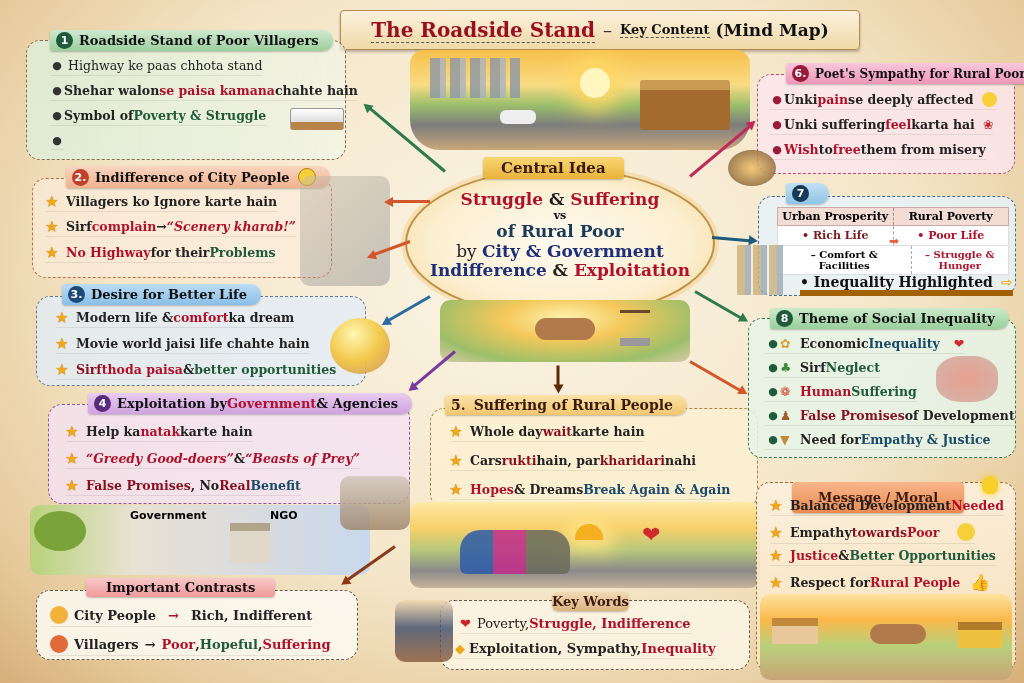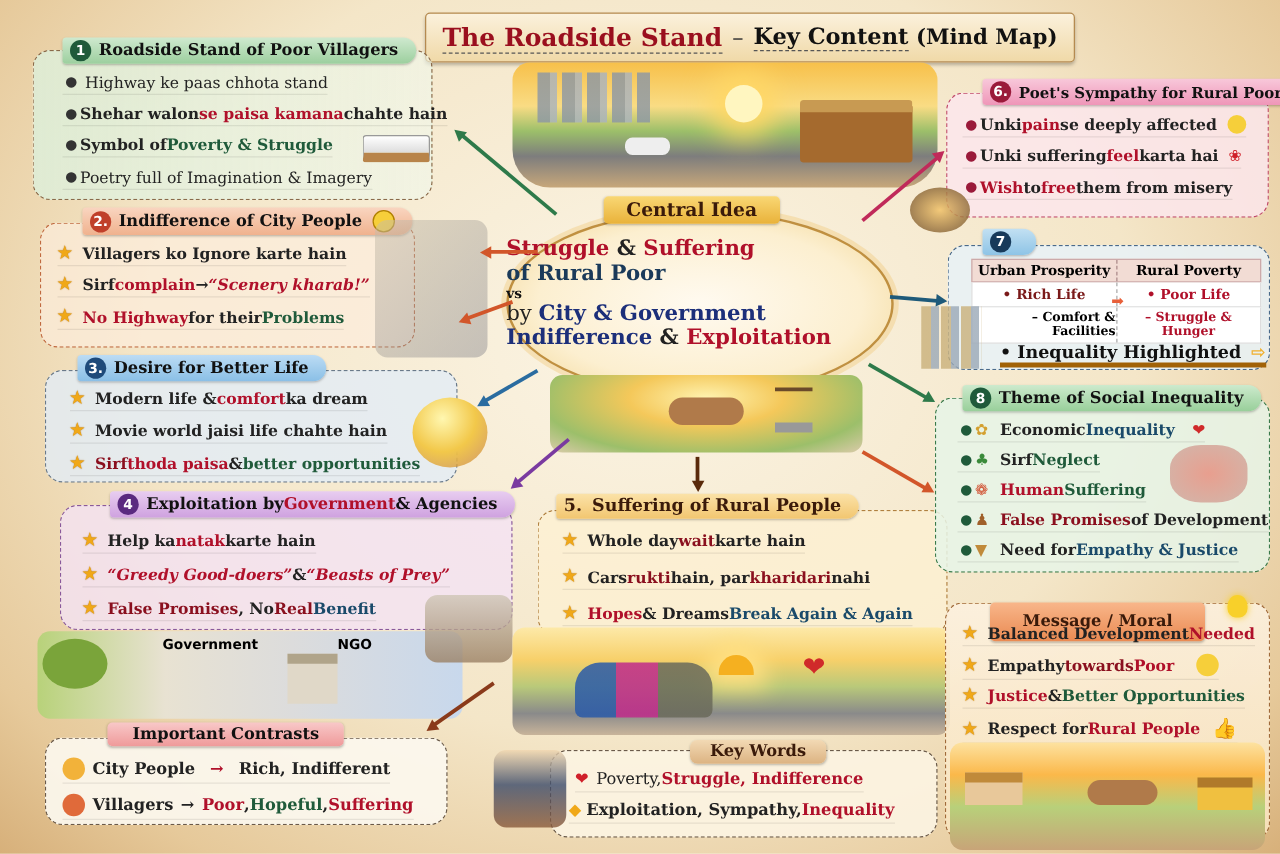--- a/index.html
+++ b/index.html
@@ -21,21 +21,21 @@
 .illu{position:absolute;border-radius:10px;overflow:hidden}
 .arrow{position:absolute;height:3px;transform-origin:left center}
 .arrow:after{content:"";position:absolute;right:-6px;top:-4px;border-left:9px solid currentColor;border-top:5.5px solid transparent;border-bottom:5.5px solid transparent}
 </style>
 </head>
 <body>
 
 <div class="abs" style="left:340px;top:10px;width:520px;height:40px;background:linear-gradient(#fbf1dc,#f0d9a8);border:1px solid #b58a50;border-radius:4px;display:flex;align-items:center;justify-content:center;box-shadow:0 2px 3px rgba(0,0,0,.25)">
   <span style="color:#9a0f1e;font-weight:bold;font-size:20px;border-bottom:1px dashed #555">The Roadside Stand</span>
   <span style="margin:0 8px;font-size:18px;color:#333">–</span>
-  <span style="color:#111;font-weight:bold;font-size:18px;border-bottom:1px dashed #555">Key Content</span>
+  <span style="color:#111;font-weight:bold;font-size:13px;border-bottom:1px dashed #555">Key Content</span>
   <span style="margin-left:6px;color:#111;font-weight:bold;font-size:17px">(Mind Map)</span>
 </div>
 
 <div class="illu" style="left:410px;top:50px;width:340px;height:100px;background:linear-gradient(180deg,#f7c04a 0%,#f9dc84 35%,#9cbf6a 55%,#7d7d7d 75%,#c7a77a 100%);border-radius:14px 14px 30px 30px">
   <div class="abs" style="left:170px;top:18px;width:30px;height:30px;border-radius:50%;background:#fff6c0;box-shadow:0 0 22px 12px #ffd866"></div>
   <div class="abs" style="left:20px;top:8px;width:90px;height:40px;background:repeating-linear-gradient(90deg,#8a96a6 0 10px,#a8b2c0 10px 16px,transparent 16px 20px);opacity:.8"></div>
   <div class="abs" style="left:230px;top:30px;width:90px;height:50px;background:#a56a2e;border-top:10px solid #c89a52;border-radius:3px"></div>
   <div class="abs" style="left:90px;top:60px;width:36px;height:14px;background:#eee;border-radius:6px"></div>
 </div>
 
@@ -54,21 +54,20 @@
     <span class="red">se paisa kamana</span>
     <span> chahte hain</span>
   </div>
 <div class="row" style="left:50px;top:108px">
     <span class="b">●</span>
     <span>Symbol of </span>
     <span class="grn">Poverty &amp; Struggle</span>
   </div>
 <div class="row" style="left:50px;top:134px;font-weight:normal">
     <span class="b">●</span>
-    <span>Poetry full of Imagination &amp; Imagery</span>
   </div>
 <div class="abs" style="left:290px;top:108px;width:54px;height:22px;background:linear-gradient(#fff,#ddd);border:1px solid #999;border-bottom:8px solid #b8844a;border-radius:3px"></div>
 
 <div class="panel" style="left:32px;top:178px;width:300px;height:100px;background:rgba(252,236,220,.7);border-color:#c06a40"></div>
 <div class="hdr" style="left:66px;top:166px;background:linear-gradient(#f9d5c0,#f0b28e);color:#111">
   <span class="num" style="background:#c0402a">2.</span>
   <span>Indifference of City People</span>
   <span style="margin-left:8px;display:inline-block;width:18px;height:18px;border-radius:50%;background:#f6cf3a;border:1px solid #b08000"></span>
 </div>
 <div class="row" style="left:46px;top:194px">
@@ -166,24 +165,24 @@
     <span>, </span>
     <span class="grn">Hopeful</span>
     <span>, </span>
     <span class="red">Suffering</span>
 </div>
 
 <div class="abs" style="left:405px;top:168px;width:310px;height:150px;border-radius:50%;background:radial-gradient(ellipse,#fffaf0 0%,#fcefd0 60%,#f1d28a 100%);border:2px solid #c09040;box-shadow:0 0 0 4px rgba(240,200,120,.4)"></div>
 <div class="hdr" style="left:483px;top:157px;background:linear-gradient(#f9d774,#e9b23a);color:#3a1a0a;padding:2px 18px;border-radius:4px;font-size:15px">
   <span>Central Idea</span>
 </div>
-<div class="abs" style="left:405px;top:190px;width:310px;font-weight:bold;line-height:1.15">
+<div class="abs" style="left:405px;top:190px;width:310px;text-align:center;font-weight:bold;line-height:1.15">
   <div style="font-size:17px"><span class="red">Struggle</span><span style="color:#222"> &amp; </span><span class="red">Suffering</span></div>
+  <div style="font-size:11px;color:#111">vs</div>
   <div style="font-size:17px;color:#1a3a5a">of Rural Poor</div>
-  <div style="font-size:11px;color:#111">vs</div>
   <div style="font-size:17px"><span style="font-weight:normal;color:#222">by </span><span class="navy">City &amp; Government</span></div>
   <div style="font-size:17px"><span class="navy">Indifference</span><span style="color:#222"> &amp; </span><span class="red">Exploitation</span></div>
 </div>
 <div class="illu" style="left:440px;top:300px;width:250px;height:62px;background:radial-gradient(ellipse at 50% 30%,#fff3b0,#f4c85a 35%,#9cbf6a 75%,rgba(200,180,140,.6) 100%)">
   <div class="abs" style="left:95px;top:18px;width:60px;height:22px;background:#b07a4a;border-radius:12px"></div>
   <div class="abs" style="left:180px;top:10px;width:30px;height:36px;border-top:3px solid #6a4a2a;border-bottom:8px solid #999"></div>
 </div>
 
 <div class="panel" style="left:430px;top:408px;width:328px;height:100px;background:rgba(252,240,210,.8);border-color:#b08040"></div>
 <div class="hdr" style="left:445px;top:395px;background:linear-gradient(#fbe2a8,#f2c670);color:#3a1a0a;font-size:14px">
@@ -210,21 +209,21 @@
     <span> &amp; Dreams </span>
     <span class="blu">Break Again &amp; Again</span>
   </div>
 <div class="illu" style="left:410px;top:502px;width:350px;height:86px;background:linear-gradient(180deg,#fde9a8 0%,#f7d06a 30%,#b9c97a 55%,#8a8a8a 80%,#c8b49a 100%)">
   <div class="abs" style="left:165px;top:22px;width:28px;height:16px;border-radius:14px 14px 0 0;background:#f5b020;box-shadow:0 0 18px 10px #ffe082"></div>
   <div class="abs" style="left:232px;top:20px;font-size:22px;color:#d02a2a;font-family:'DejaVu Sans',sans-serif">❤</div>
   <div class="abs" style="left:50px;top:28px;width:110px;height:44px;background:linear-gradient(90deg,#2a5aa8 0 30%,#c02a8a 30% 60%,#6a6a5a 60%);border-radius:20px 20px 6px 6px;opacity:.85"></div>
 </div>
 
 <div class="panel" style="left:440px;top:600px;width:310px;height:70px;background:rgba(252,244,226,.9);border-color:#6a5a4a"></div>
-<div class="hdr" style="left:552px;top:592px;background:linear-gradient(#f2d9b4,#dcb382);color:#3a1a0a;padding:2px 16px;border-radius:6px">
+<div class="hdr" style="left:552px;top:592px;background:linear-gradient(#f2d9b4,#dcb382);color:#3a1a0a;padding:2px 0;border-radius:6px">
   <span>Key Words</span>
 </div>
 <div class="row" style="left:460px;top:616px;font-size:13px">
   <span style="color:#d0202a;margin-right:6px;font-family:'DejaVu Sans',sans-serif">❤</span>
   <span style="font-weight:normal">Poverty, </span>
     <span class="red">Struggle, Indifference</span>
 </div>
 <div class="row" style="left:455px;top:641px;font-size:13px">
   <span style="color:#f0a818;margin-right:4px;font-family:'DejaVu Sans',sans-serif">◆</span>
   <span>Exploitation, Sympathy, </span>
@@ -267,26 +266,26 @@
 <div class="abs" style="left:777px;top:207px;width:232px;font-size:11px;font-weight:bold;font-family:'DejaVu Serif',serif">
   <div style="display:flex;background:#f2dcd4;border:1px solid #caa">
     <div style="flex:1;text-align:center;padding:2px 0;border-right:1px dashed #a88">Urban Prosperity</div>
     <div style="flex:1;text-align:center;padding:2px 0">Rural Poverty</div>
   </div>
   <div style="display:flex;background:#fff;border:1px solid #ddd;border-top:none">
     <div style="flex:1;text-align:center;padding:3px 0;color:#7a1a1a;border-right:1px dashed #aaa">• Rich Life</div>
     <div style="flex:1;text-align:center;padding:3px 0;color:#b0102a">• Poor Life</div>
   </div>
   <div style="display:flex;background:#fff;border:1px solid #ddd;border-top:none;font-size:10px">
-    <div style="flex:1;text-align:right;padding:3px 0;border-right:1px dashed #aaa">– Comfort &amp; Facilities</div>
+    <div style="flex:1;text-align:center;padding:3px 18px;border-right:1px dashed #aaa">– Comfort &amp; Facilities</div>
     <div style="flex:1;text-align:center;padding:3px 0;color:#b0102a">– Struggle &amp; Hunger</div>
   </div>
 </div>
 <div class="abs" style="left:889px;top:234px;color:#e8603a;font-size:12px;font-family:'DejaVu Sans',sans-serif">➡</div>
-<div class="abs" style="left:800px;top:274px;font-size:14px;font-weight:bold;color:#111;border-bottom:4px solid #a16207">
+<div class="abs" style="left:800px;top:274px;font-size:14px;font-weight:bold;color:#111;border-bottom:6px solid #a16207">
   <span>• Inequality Highlighted</span><span style="margin-left:8px;color:#f0b030;font-family:'DejaVu Sans',sans-serif">⇨</span>
 </div>
 <div class="abs" style="left:737px;top:245px;width:48px;height:50px;background:repeating-linear-gradient(90deg,#c9b07a 0 8px,#9aa8b6 8px 14px,transparent 14px 16px);opacity:.8"></div>
 
 <div class="panel" style="left:748px;top:318px;width:268px;height:140px;background:rgba(230,244,232,.85);border-color:#3a7a4a"></div>
 <div class="hdr" style="left:770px;top:308px;background:linear-gradient(#cdeacd,#98cf9a);color:#111">
   <span class="num" style="background:#1f5a3a">8</span>
   <span>Theme of Social Inequality</span>
 </div>
 <div class="row" style="left:766px;top:336px">

